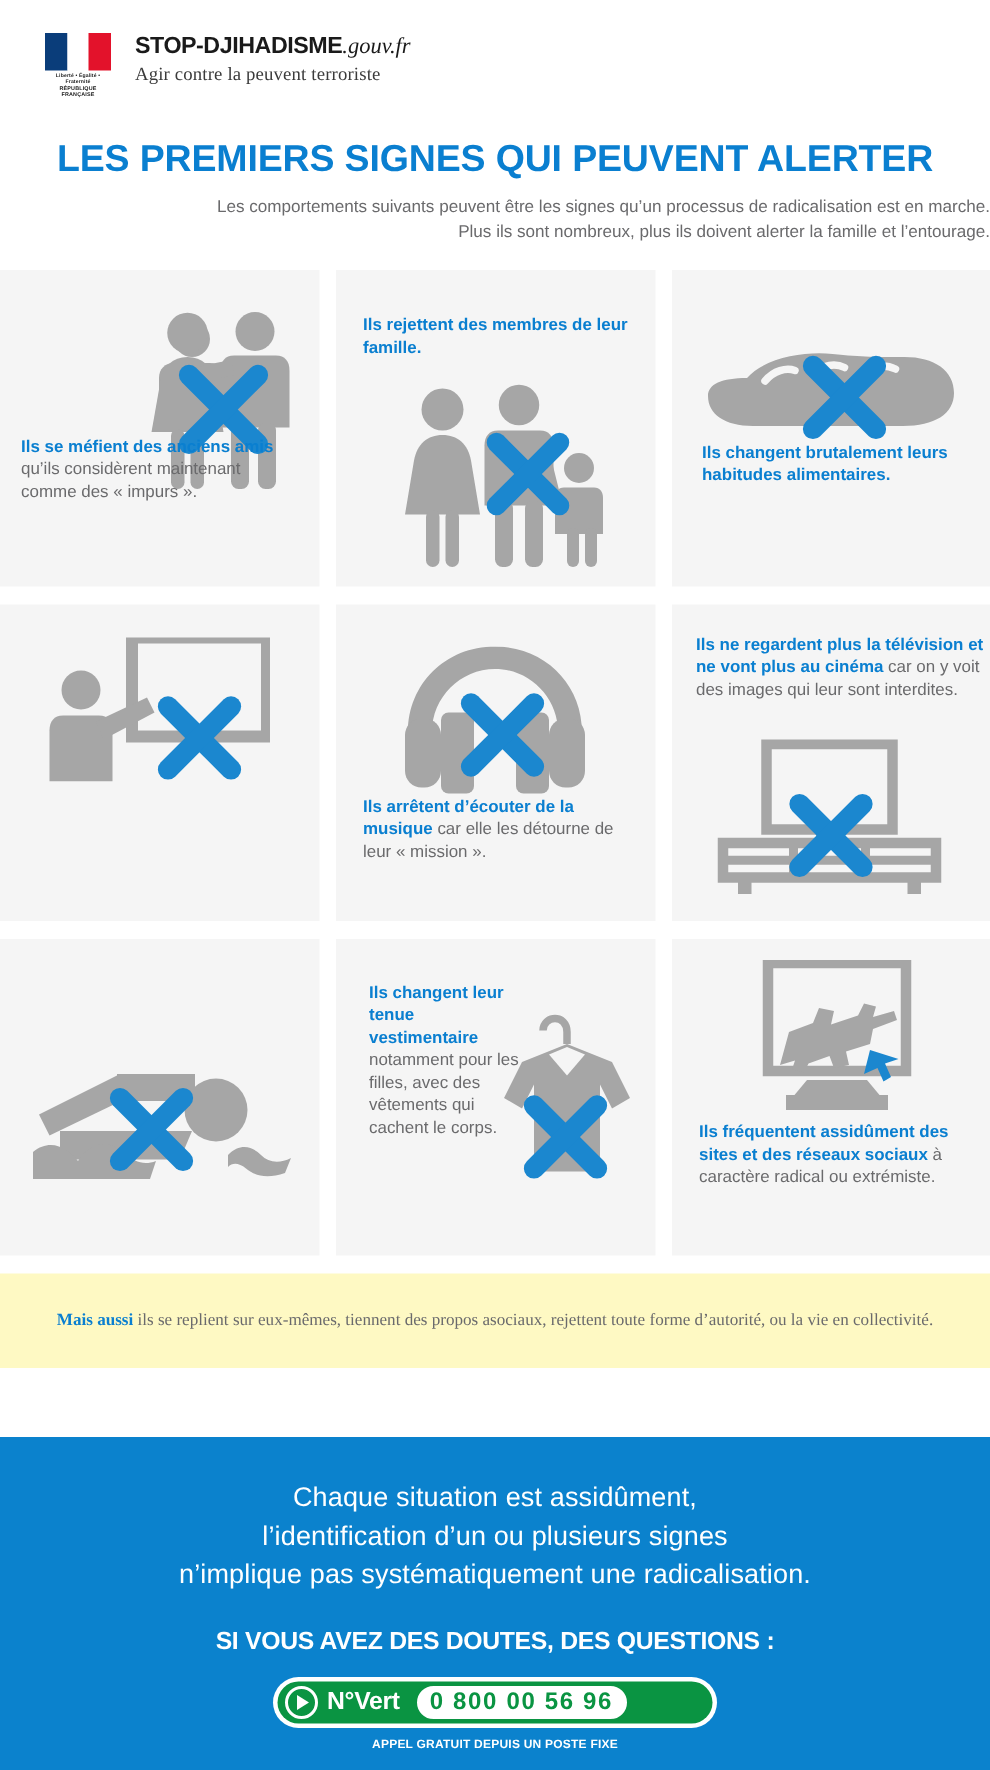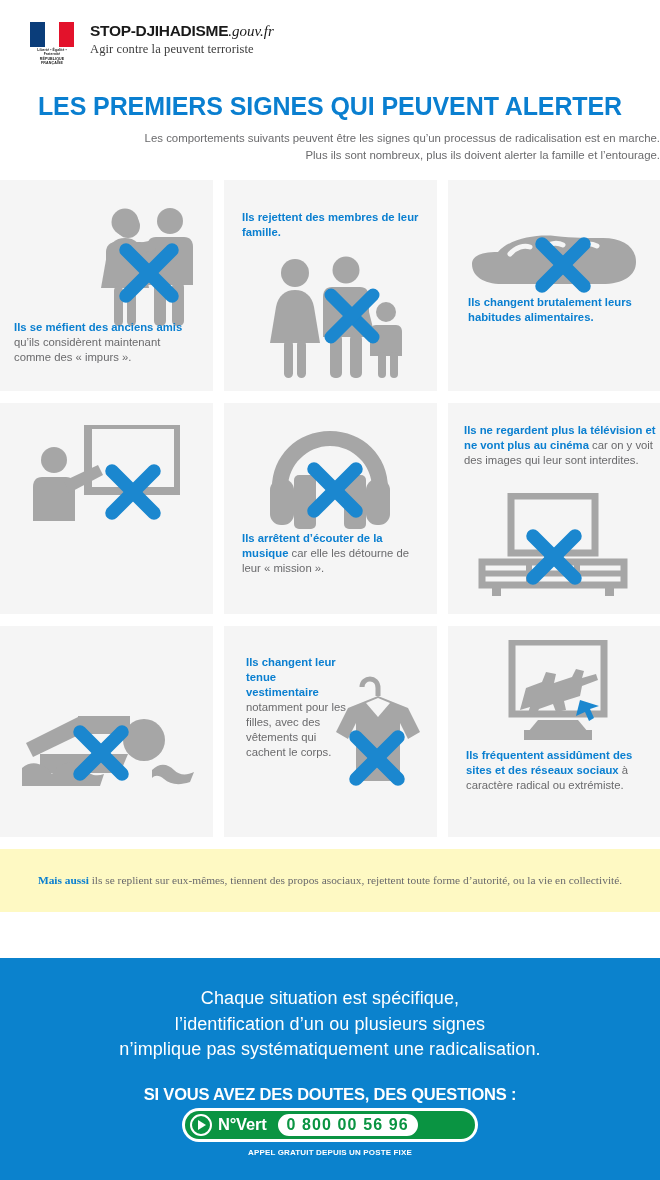--- a/index.html
+++ b/index.html
@@ -51,21 +51,21 @@
                display:flex; align-items:center; justify-content:center; text-align:center;font-family:Liberation Serif, serif; }
   .maisaussi p { font-size:11.4px; line-height:1.5; color:#6a6a6c; }
   .maisaussi b { color:#0a7fd0; font-weight:700; }
 
   
   .footer { position:absolute; left:0; bottom:0; width:660px; height:222px;
             background:#0b82cd; color:#ffffff; text-align:center; padding-top:28px; }
   .f1 { font-size:18px; line-height:1.42; font-weight:400; letter-spacing:.1px; }
   .f2 { margin-top:22px; font-size:16.5px; font-weight:800; letter-spacing:-.2px; }
 
-  .numvert { margin:4px auto 0; width:296px; height:34px; background:#ffffff;
+  .numvert { margin:14px auto 0; width:296px; height:34px; background:#ffffff;
              border-radius:17px; display:flex; align-items:center; padding:3px; }
   .nv-green { flex:1 1 auto; height:28px; background:#0a9442; border-radius:14px;
               display:flex; align-items:center; padding:0 4px 0 5px; gap:6px; }
   .nv-play { width:22px; height:22px; border-radius:50%; border:2.4px solid #ffffff;
              display:flex; align-items:center; justify-content:center; flex:0 0 22px; }
   .nv-play i { display:block; width:0; height:0; border-left:8px solid #ffffff;
                border-top:5px solid transparent; border-bottom:5px solid transparent; margin-left:2px; }
   .nv-label { font-size:16.5px; font-weight:800; color:#ffffff; letter-spacing:-.2px; white-space:nowrap; }
   .nv-pill { flex:0 0 auto; height:26px; margin-left:3px; background:#ffffff;
              border:2.5px solid #0a9442; border-radius:13px; display:flex; align-items:center;
@@ -129,21 +129,21 @@
 
             <path d="M66 36c-10 2-22 4-30 8l3 10c10-4 20-6 29-8z"></path>
           </g>
         </svg>
         <svg class="art" style="left:116px;top:60px;" width="66" height="66" viewBox="0 0 66 66">
           <g stroke="#1b87cf" stroke-width="13.5" stroke-linecap="round">
             <line x1="10" y1="10" x2="56" y2="56"></line>
               <line x1="56" y1="10" x2="10" y2="56"></line>
           </g>
         </svg>
-        <div class="cap" style="left:14px;top:140px;width:186px;">
+        <div class="cap" style="left:14px;top:111px;width:186px;">
           <b>Ils se méfient des anciens amis</b><span> qu’ils considèrent maintenant comme des « impurs ».</span>
         </div>
       </div>
 
       <div class="card c2">
         <div class="cap" style="left:18px;top:30px;width:180px;">
           <b>Ils rejettent des membres de leur famille.</b><span></span>
         </div>
         <svg class="art" style="left:38px;top:76px;" width="150" height="126" viewBox="0 0 150 126">
           <g fill="#a6a6a6">
@@ -320,21 +320,21 @@
   </div>
 
   <div class="maisaussi">
     <p>
       <b>Mais aussi</b><span> ils se replient sur eux-mêmes, tiennent des propos asociaux, rejettent toute forme d’autorité, ou la vie en collectivité.</span>
     </p>
   </div>
 
   <div class="footer">
     <div class="f1">
-      <div>Chaque situation est spécifique,</div>
+      <div>Chaque situation est assidûment,</div>
       <div>l’identification d’un ou plusieurs signes</div>
       <div>n’implique pas systématiquement une radicalisation.</div>
     </div>
     <div class="f2">SI VOUS AVEZ DES DOUTES, DES QUESTIONS :</div>
 
     <div class="numvert">
       <div class="nv-green">
         <span class="nv-play">
             <i></i>
           </span>

